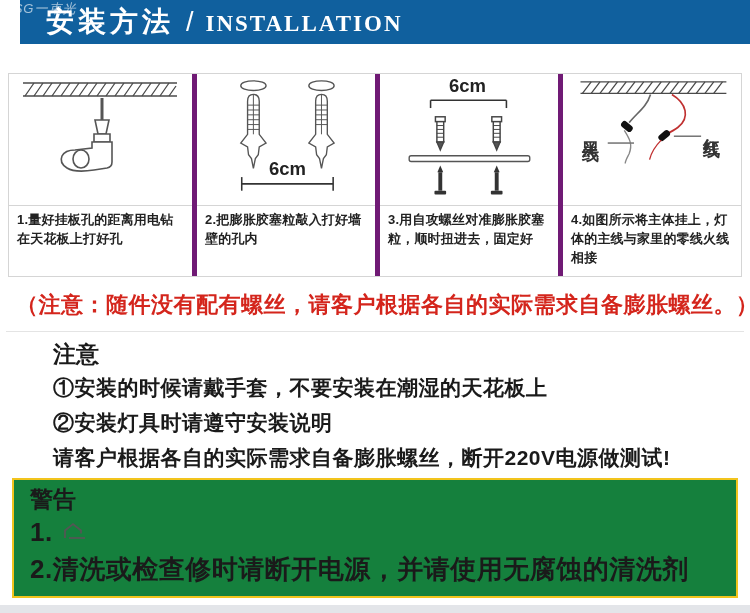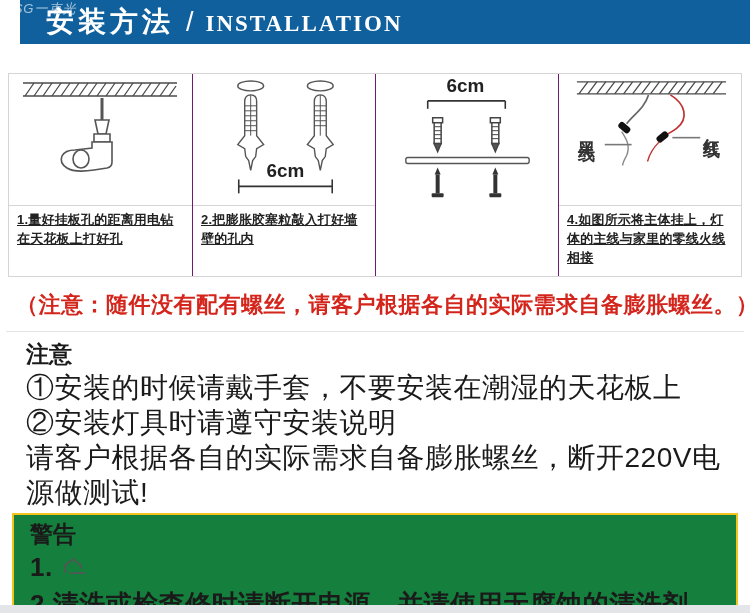--- a/index.html
+++ b/index.html
@@ -21,44 +21,44 @@
   .t-cn { font-size:28px; font-weight:700; color:#fff; letter-spacing:4px; }
   .t-sep { font-size:27px; font-weight:400; color:#fff; margin:0 2px; }
   .t-en { font-family:"Liberation Serif", serif; font-size:23px; font-weight:700;
           color:#fff; letter-spacing:2px; padding-top:3px; }
   
   .panels {
     margin:29px 8px 0 8px; border:1px solid #d5d5d5;
     display:grid; grid-template-columns:1fr 1fr 1fr 1fr; background:#fff;
   }
   .panel { display:flex; flex-direction:column; }
-  .panel + .panel { border-left:1px solid #701a75; }
+  .panel + .panel { border-left:5px solid #701a75; }
   .illus { position:relative; height:131px; }
   .illus svg { position:absolute; inset:0; }
   .caption {
     border-top:1px solid #d5d5d5; flex:1;
     font-size:13px; font-weight:700; line-height:1.45; color:#222;
-    padding:5px 6px 8px 8px; letter-spacing:0.2px;text-decoration:underline;
+    padding:5px 6px 8px 8px; letter-spacing:0.2px;
   }
   .wire-label {
     position:absolute; writing-mode:vertical-rl; text-orientation:upright;
     font-size:17px; font-weight:700; color:#333; letter-spacing:3px;
   }
   .wl-black { left:16px; top:54px; }
   .wl-red  { right:18px; top:50px; }
   
   .red-note {
     margin:13px 25px 0 16px; color:#d4251c; font-size:22px; font-weight:700;
     letter-spacing:0.5px; white-space:nowrap;
   }
   .divider { margin:11px 6px 0 6px; border:none; border-top:1px solid #e4e4e4; height:0; }
   
-  .notice { padding:6px 10px 0 26px; }
+  .notice { padding:6px 10px 0 26px;margin-left:27px; }
   .notice-title { font-size:23px; font-weight:600; line-height:32px; }
-  .notice-item  { font-size:28px; font-weight:400; line-height:35px; letter-spacing:0.5px; }
+  .notice-item  { font-size:21px; font-weight:700; line-height:35px; letter-spacing:0.5px; }
   
   .warning-box {
     margin:3px 12px 0 12px; border:2px solid #f2c41d; background:#15803d;
     padding:4px 16px 8px 16px;
   }
   .warn-title { font-size:23px; font-weight:700; line-height:30px; }
   .warn-line { font-size:26px; font-weight:700; line-height:37px; letter-spacing:0.5px; }
   .warn-line-flex { display:flex; align-items:center; gap:5px; }
   .house-ico { flex:0 0 auto; margin:0 2px; }
   
@@ -149,20 +149,21 @@
           <line x1="62" y1="101" x2="62" y2="120" stroke="#333" stroke-width="4"></line>
           <rect x="56" y="120" width="12" height="4" rx="1" fill="#333"></rect>
         </g>
         <g>
           <path d="M120 94 L117 101 L123 101 Z" fill="#333"></path>
           <line x1="120" y1="101" x2="120" y2="120" stroke="#333" stroke-width="4"></line>
           <rect x="114" y="120" width="12" height="4" rx="1" fill="#333"></rect>
         </g>
       </svg>
     </div>
+    <div class="caption">3.用自攻螺丝对准膨胀胶塞粒，顺时扭进去，固定好</div>
   </div>
 
   <div class="panel">
     <div class="illus">
       <svg viewBox="0 0 183 131">
         <g stroke="#4a4a4a" stroke-width="1.3" fill="none">
           <line x1="18" y1="8" x2="168" y2="8"></line>
           <line x1="18" y1="20" x2="168" y2="20"></line>
           <path d="M20 20 L29 8 M29 20 L38 8 M38 20 L47 8 M47 20 L56 8 M56 20 L65 8 M65 20 L74 8 M74 20 L83 8 M83 20 L92 8 M92 20 L101 8 M101 20 L110 8 M110 20 L119 8 M119 20 L128 8 M128 20 L137 8 M137 20 L146 8 M146 20 L155 8 M155 20 L164 8"></path>
         </g>

